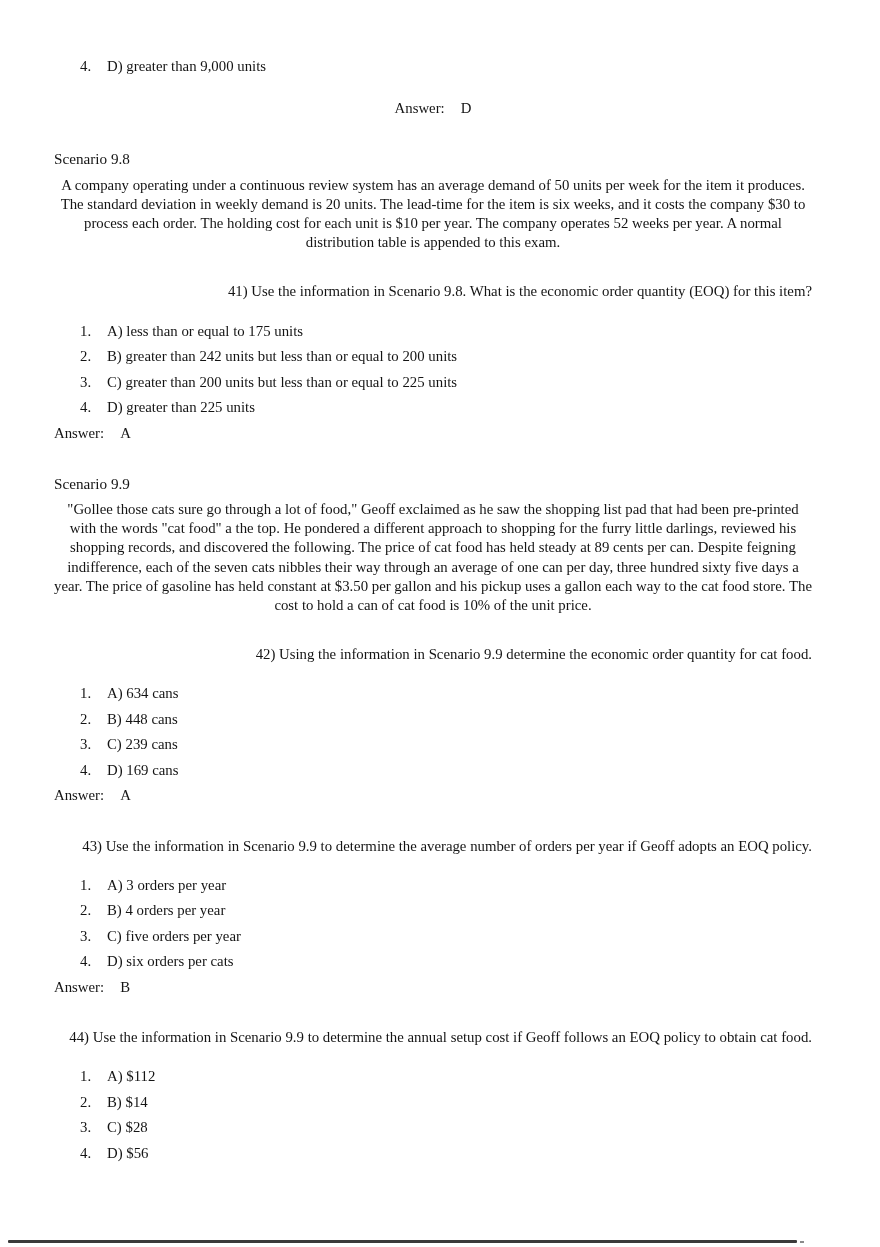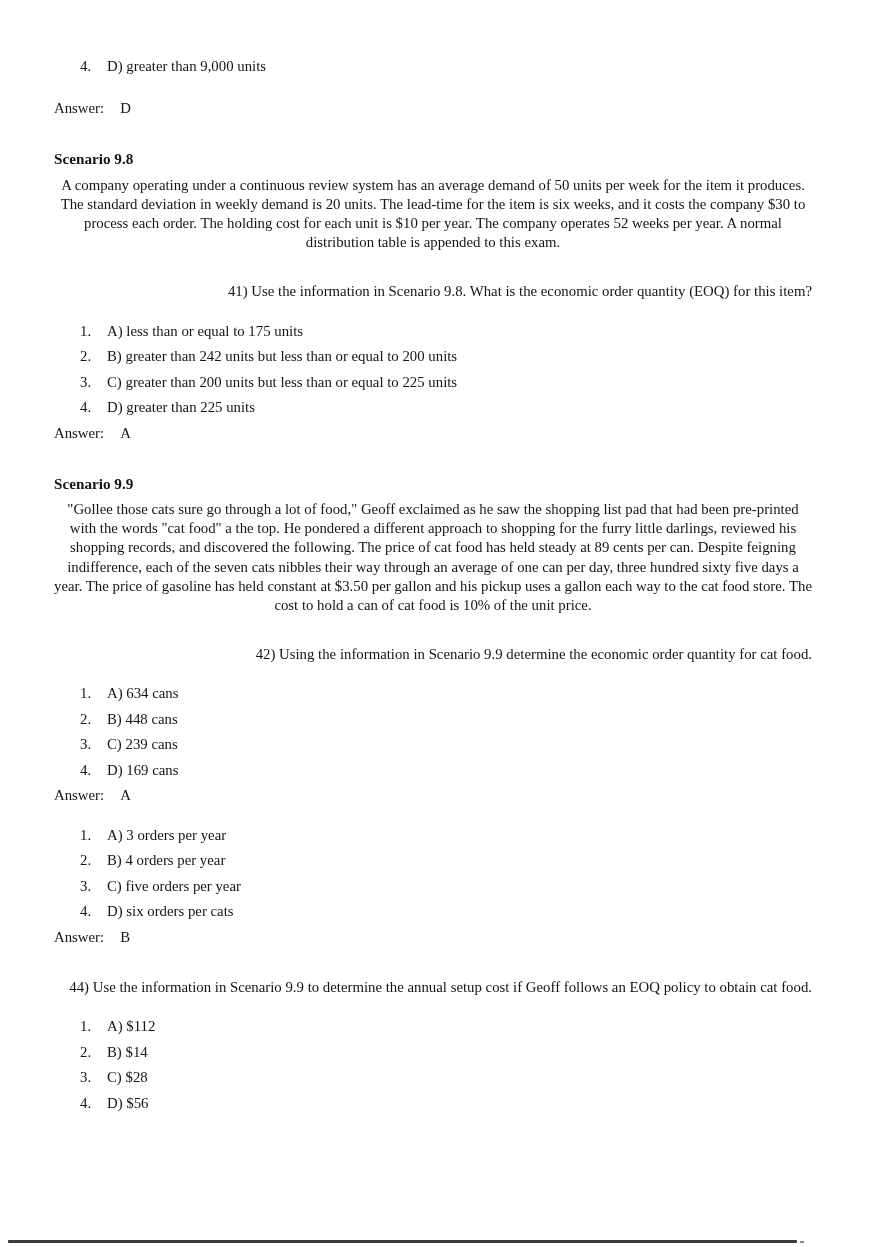--- a/index.html
+++ b/index.html
@@ -33,31 +33,31 @@
     flex: 0 0 27px;
   }
   .opt .txt { flex: 1; }
 
   
   .answer-line { }
   .answer-line .ans-val { margin-left: 16px; }
 
   
   .scenario-title {
-    font-weight: bold;
+    font-weight: normal;
     font-size: 15.2px;
     margin-top: 31px;
     margin-bottom: 7px;
   }
   .scenario-body { text-align: center; }
 
   .question-prompt { margin-top: 30px; text-align: right; }
   .after-answer { margin-top: 31px; }
   .options-list { margin-top: 20px; }
-  .partial-answer { margin-top: 23px; }
+  .partial-answer { margin-top: 23px; text-align: center; }
 
   
   .bottom-rule {
     position: absolute;
     left: 8px;
     top: 1240px;
     width: 789px;
     height: 3px;
     background: #3b3b3b;
     border-radius: 1px;
@@ -131,20 +131,21 @@
     </div>
     <div class="opt">
       <span class="num">4.</span>
       <span class="txt">D) 169 cans</span>
     </div>
   </div>
   <div class="answer-line">
     <span>Answer:</span><span class="ans-val">A</span>
   </div>
 
+  <div class="question-prompt after-answer">43) Use the information in Scenario 9.9 to determine the average number of orders per year if Geoff adopts an EOQ policy.</div>
   <div class="options-list">
     <div class="opt">
       <span class="num">1.</span>
       <span class="txt">A) 3 orders per year</span>
     </div>
     <div class="opt">
       <span class="num">2.</span>
       <span class="txt">B) 4 orders per year</span>
     </div>
     <div class="opt">

